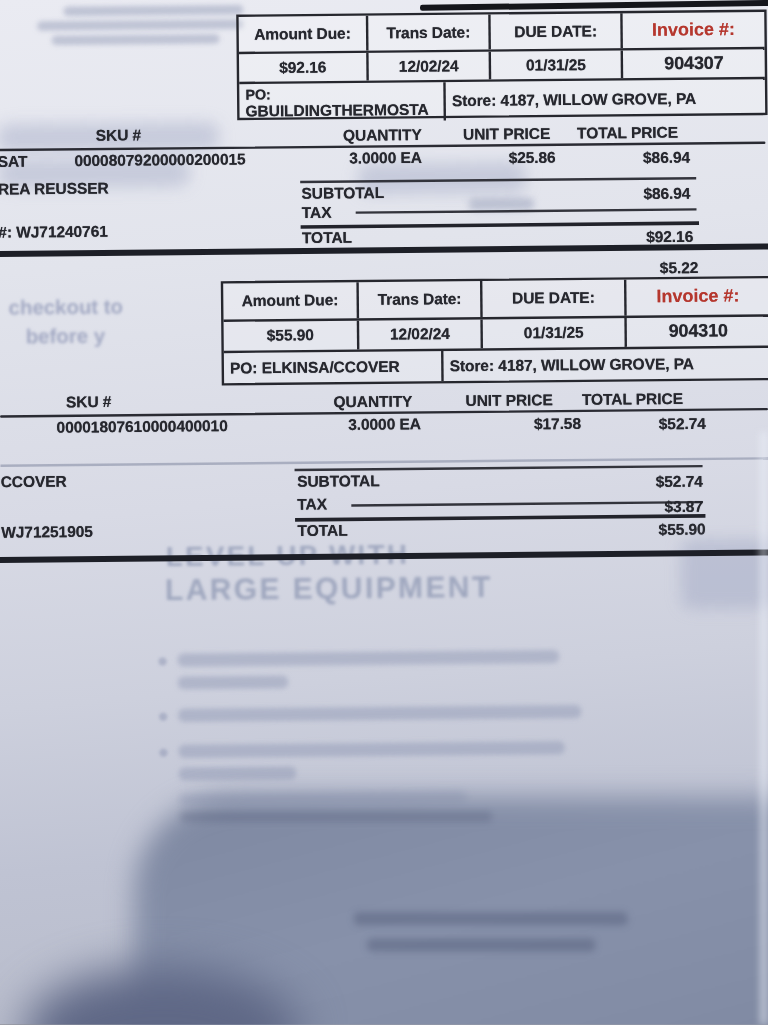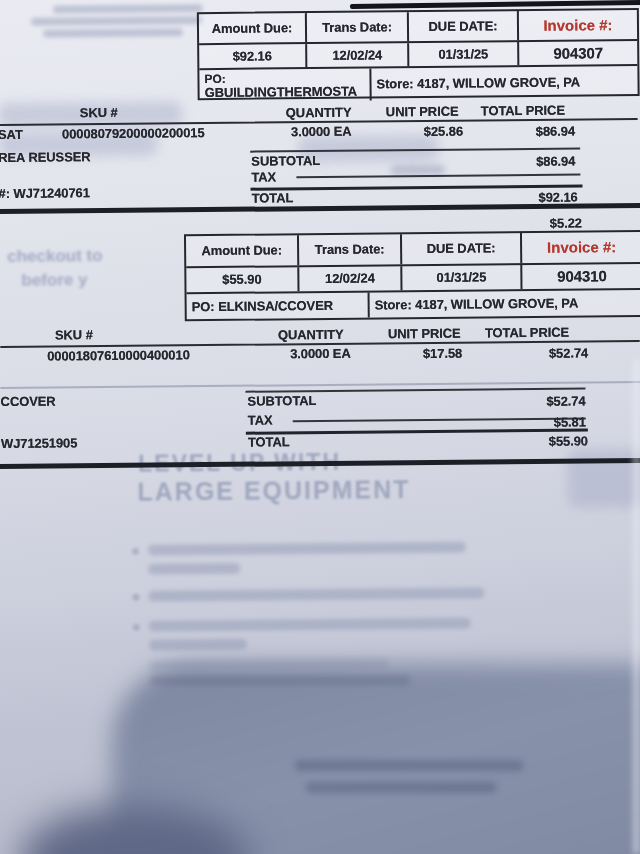--- a/index.html
+++ b/index.html
@@ -140,33 +140,33 @@
     </div>
 
     <span class="abs t13 ink" style="left:55px;top:326px;">SKU #</span>
     <span class="abs t13 ink" style="left:278px;top:328px;">QUANTITY</span>
     <span class="abs t13 ink" style="left:388px;top:328px;">UNIT PRICE</span>
     <span class="abs t13 ink" style="left:485px;top:328px;">TOTAL PRICE</span>
     <div class="abs rline" style="left:0;top:343px;width:640px;"></div>
 
     <span class="abs t13 ink" style="left:47px;top:347px;">00001807610000400010</span>
     <span class="abs t13 ink" style="left:290px;top:347px;">3.0000 EA</span>
-    <span class="abs t13 ink money" style="left:397px;top:348px;width:65px;">$17.58</span>
+    <span class="abs t13 ink money" style="left:419px;top:348px;width:65px;">$17.58</span>
     <span class="abs t13 ink money" style="left:516px;top:349px;width:72px;">$52.74</span>
 
     <div class="abs" style="left:0;top:384px;width:640px;height:2px;background:rgba(130,136,160,.55);"></div>
 
     <span class="abs t13 ink" style="left:0;top:392px;">CCOVER</span>
 
     <div class="abs thin" style="left:245px;top:390px;width:340px;"></div>
     <span class="abs t13 ink" style="left:247px;top:394px;">SUBTOTAL</span>
     <span class="abs t13 ink money" style="left:503px;top:397px;width:82px;">$52.74</span>
     <span class="abs t13 ink" style="left:247px;top:413px;">TAX</span>
     <div class="abs thin" style="left:292px;top:420px;width:293px;"></div>
-    <span class="abs t13 ink money" style="left:503px;top:418px;width:82px;">$5.81</span>
+    <span class="abs t13 ink money" style="left:503px;top:418px;width:82px;">$3.87</span>
     <div class="abs" style="left:245px;top:431px;width:342px;height:3px;background:#22232b;"></div>
     <span class="abs t13 ink" style="left:247px;top:435px;">TOTAL</span>
     <span class="abs t13 ink money" style="left:505px;top:437px;width:82px;">$55.90</span>
     <span class="abs t13 ink" style="left:0;top:434px;">WJ71251905</span>
 
     <span class="headline" style="left:137px;top:449px;font-size:23px;z-index:1;">LEVEL UP WITH</span>
     <span class="headline" style="left:136px;top:476px;font-size:25px;z-index:1;">LARGE EQUIPMENT</span>
     <div class="smudge" style="left:566px;top:452px;width:78px;height:58px;z-index:1;"></div>
 
     <div class="abs thick" style="left:-4px;top:461px;width:650px;z-index:3;"></div>

